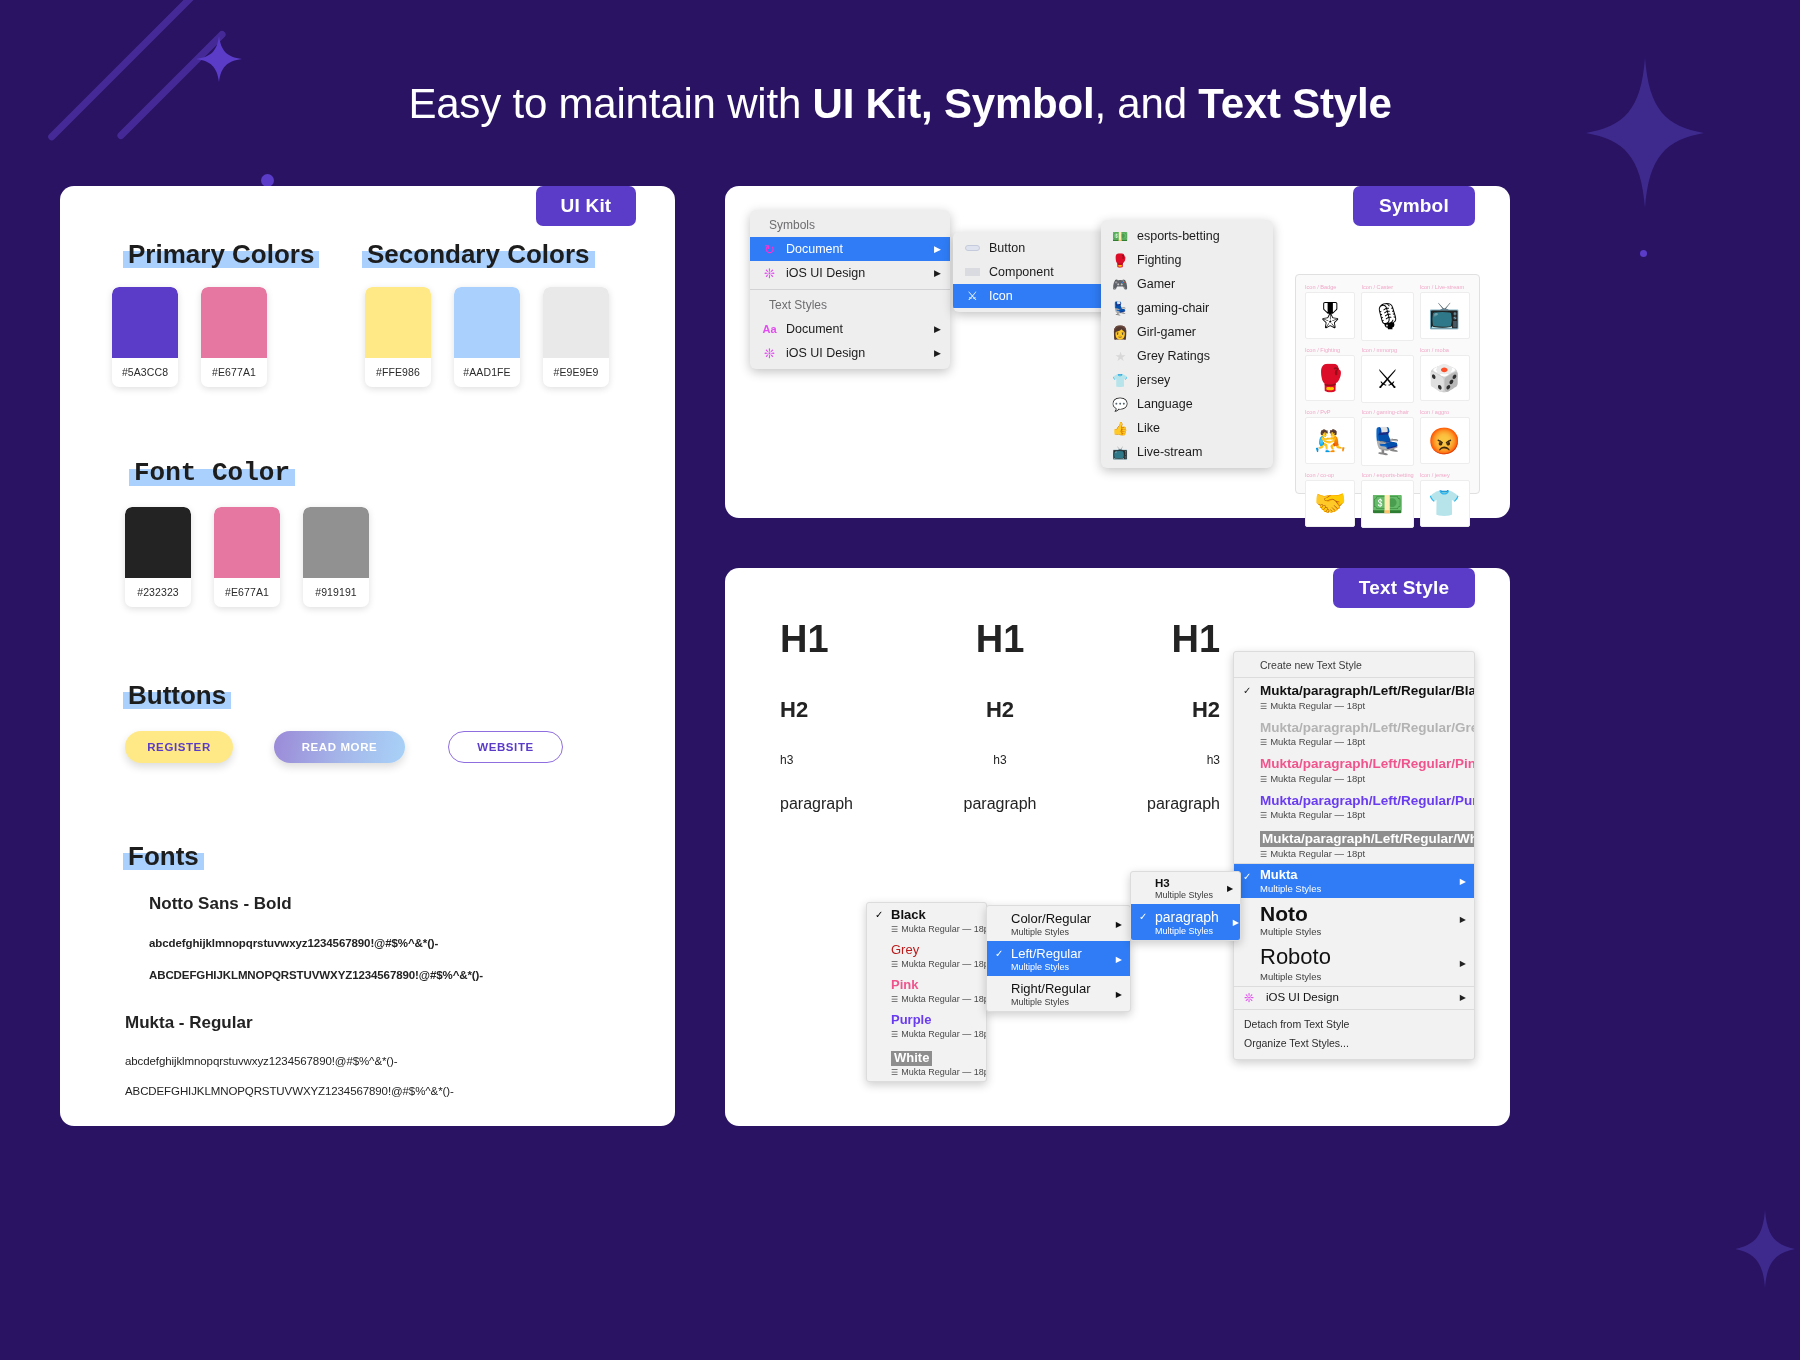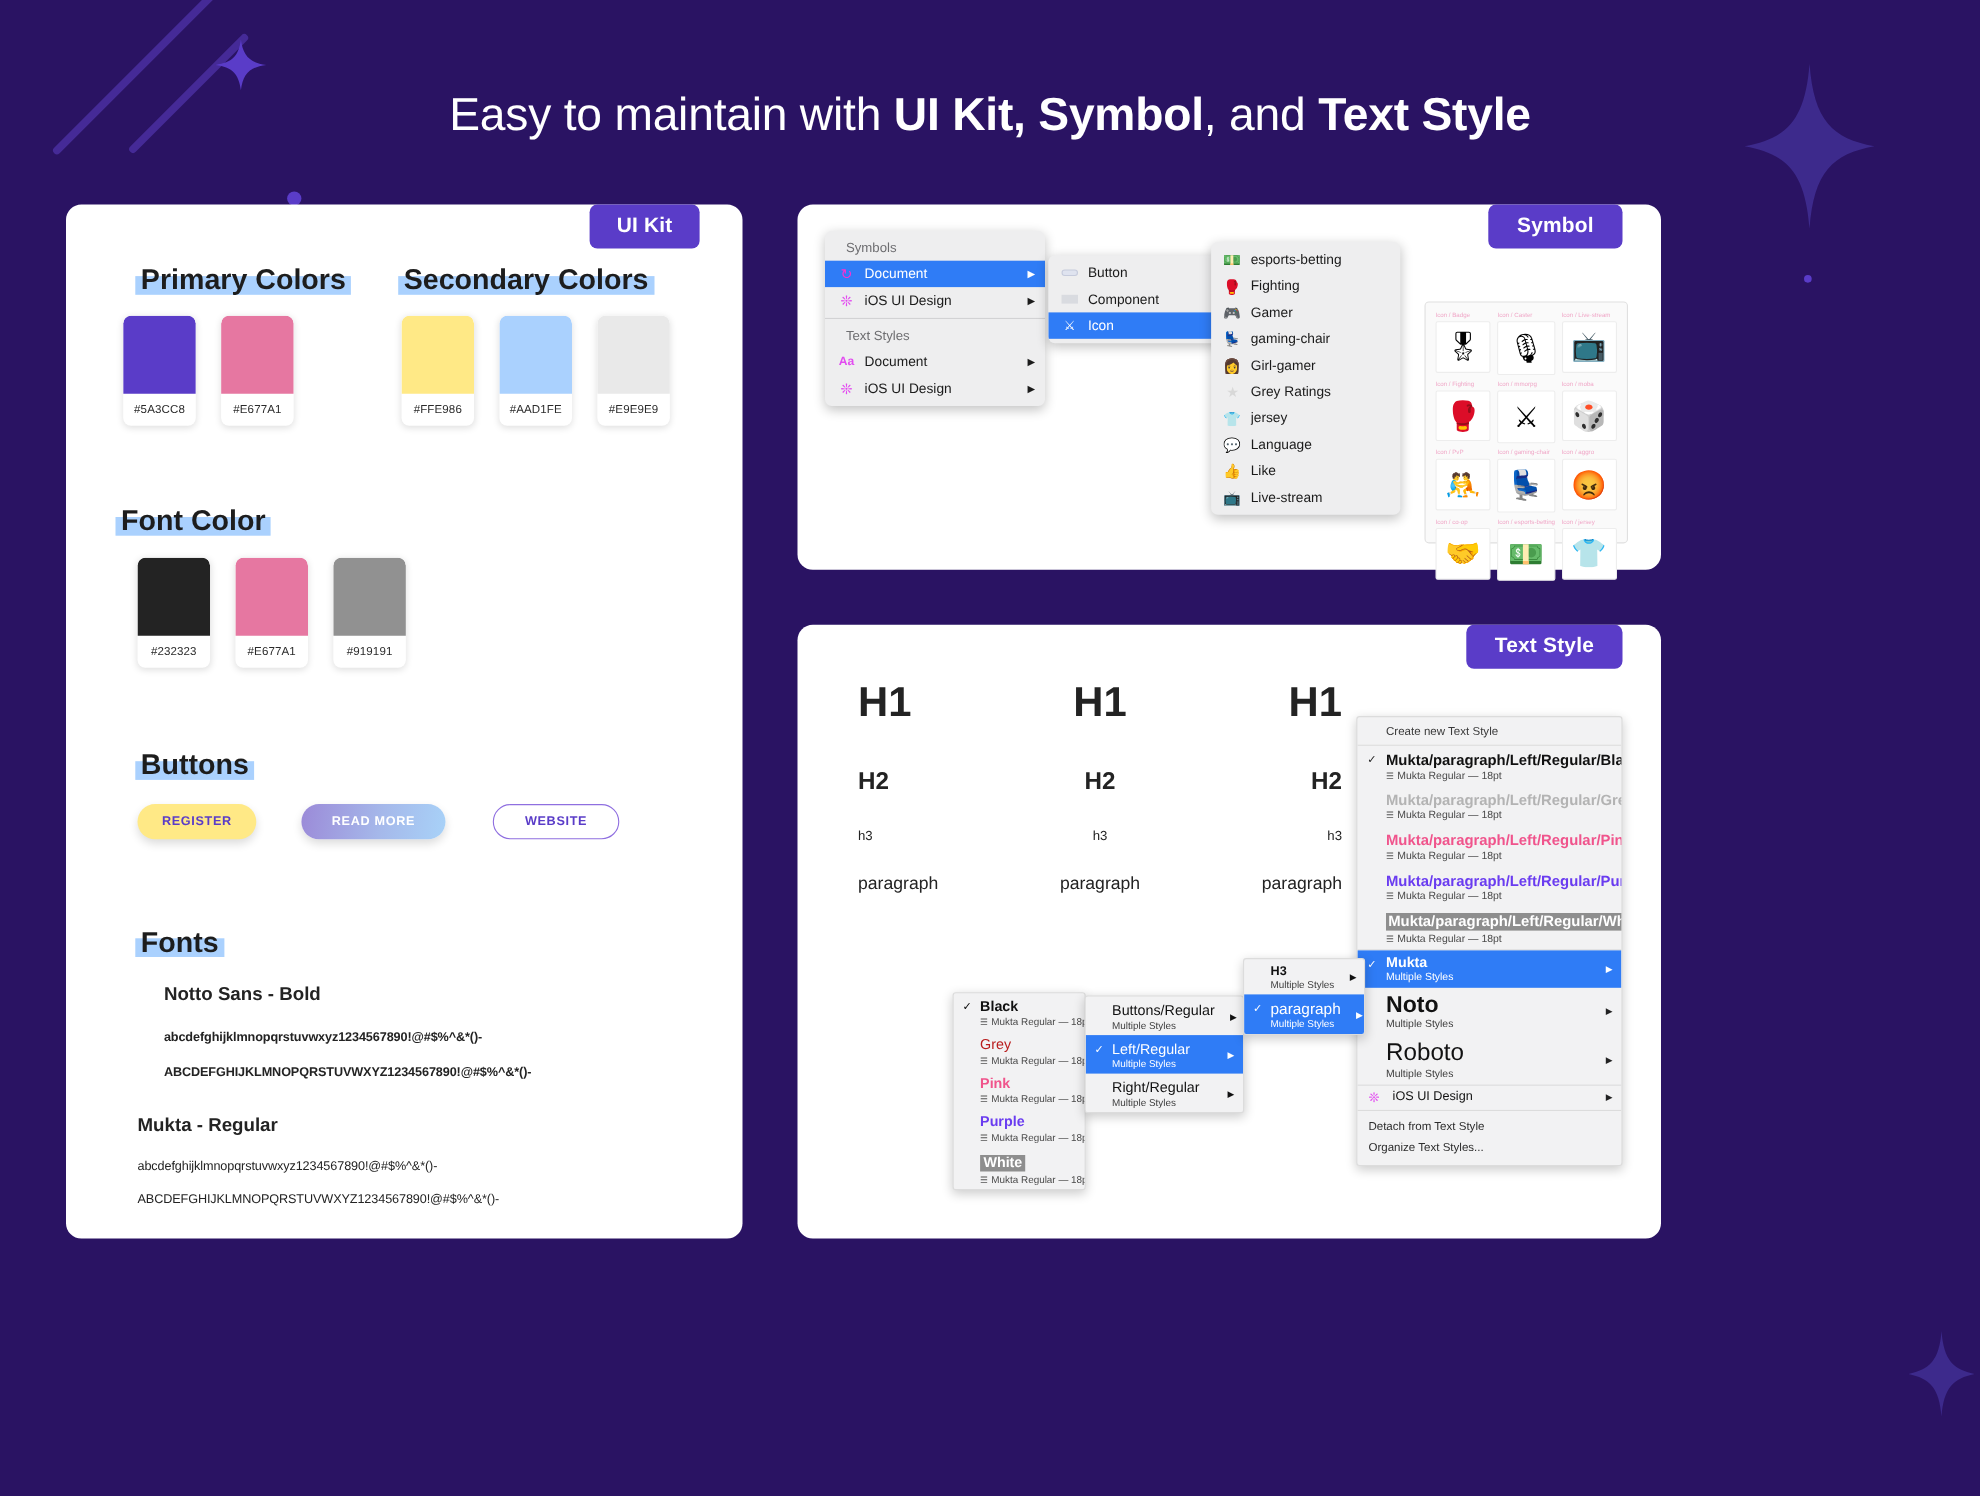--- a/index.html
+++ b/index.html
@@ -251,21 +251,21 @@
     <div class="swatch">
       <div class="chip" style="background:#AAD1FE"></div>
       <div class="hex">#AAD1FE</div>
     </div>
     <div class="swatch">
       <div class="chip" style="background:#E9E9E9"></div>
       <div class="hex">#E9E9E9</div>
     </div>
   </div>
 
-  <div style="position:absolute;left:45px;top:272px;">
+  <div style="position:absolute;left:69px;top:272px;font-family:Liberation Mono, monospace;">
     <div class="sec-title">Font Color</div>
   </div>
   <div class="swatch-row" style="position:absolute;left:65px;top:321px;">
     <div class="swatch">
       <div class="chip" style="background:#232323"></div>
       <div class="hex">#232323</div>
     </div>
     <div class="swatch">
       <div class="chip" style="background:#E677A1"></div>
       <div class="hex">#E677A1</div>
@@ -586,21 +586,21 @@
     </div>
     <div class="cm-item">
       <div class="nm sl-hl" style="color:#ffffff;display:inline-block;padding:0 3px;">White</div>
       <div class="sub"><span class="align-ic">☰</span><span>Mukta Regular — 18pt</span></div>
     </div>
   </div>
 
   <div class="cmenu" style="left:261px;top:337px;width:145px;">
     <div class="cm-row">
       <div>
-        <div class="nm">Buttons/Regular</div>
+        <div class="nm">Color/Regular</div>
         <div class="sub">Multiple Styles</div>
       </div>
       <span class="arr">▶</span>
     </div>
     <div class="cm-row sel">
       <span class="chk">✓</span>
       <div>
         <div class="nm">Left/Regular</div>
         <div class="sub">Multiple Styles</div>
       </div>

